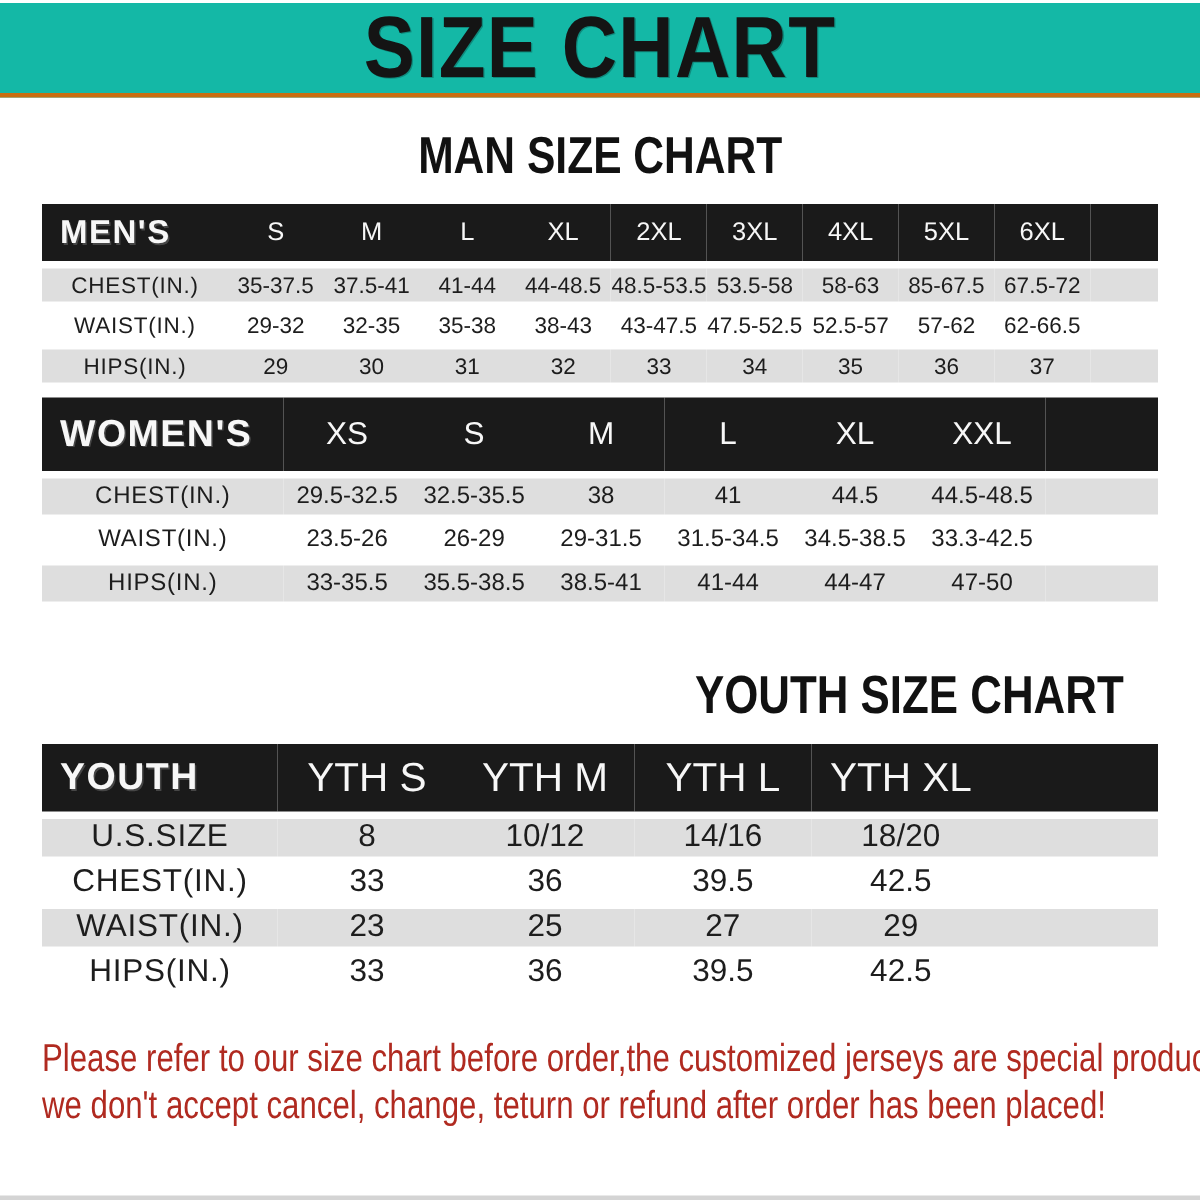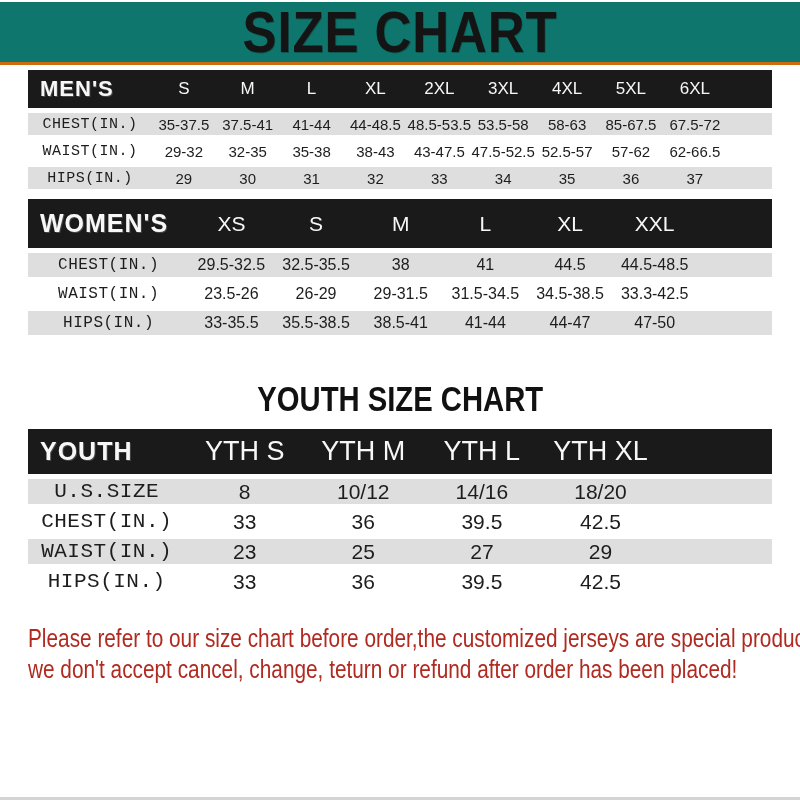--- a/index.html
+++ b/index.html
@@ -44,21 +44,21 @@
     margin:0;
     line-height:1.1;
   }
   .section-heading .hspan{
     display:inline-block;
     transform:scale(0.86,1.05);
     white-space:nowrap;
   }
   .s0 .section-heading{font-size:33px;margin-top:21px;margin-bottom:9px;}
   .s1 .section-heading{font-size:34px;margin-top:15px;margin-bottom:5px;}
-  .s2 .section-heading{font-size:34px;margin-top:40px;margin-bottom:7px;}
+  .s2 .section-heading{font-size:34px;margin-top:40px;margin-bottom:7px;text-align:right;}
   
   table.size-table{
     width:100%;
     border-collapse:separate;
     border-spacing:0 5px;
     table-layout:fixed;
   }
   table.size-table thead th{
     background:#1a1a1a;
     color:#f7f7f7;
@@ -73,21 +73,20 @@
     letter-spacing:1px;
     text-shadow:1px 1px 0 rgba(90,90,90,0.7);
   }
   table.size-table tbody td{
     text-align:center;
     color:#1d1d1d;
     padding:0;
   }
   table.size-table tbody td.rowlabel{
     letter-spacing:0.5px;
-    font-family:Liberation Mono, monospace;
   }
   table.size-table tbody tr:nth-child(odd) td{background:#dedede;}
   table.size-table tbody tr:nth-child(even) td{background:#ffffff;}
   
   .t0 thead th{height:30px;font-size:17px;}
   .t0 th.corner{font-size:22px;width:14.5%;}
   .t0 .spacer{width:5%;}
   .t0 tbody td{height:22px;font-size:15px;}
   
   .t1 thead th{height:41px;font-size:21px;}
@@ -117,25 +116,26 @@
     left:0;bottom:0;
     width:100%;height:5px;
     background:#d4d4d4;
   }
 </style>
 </head>
 <body>
 
 <div class="page">
 
-  <div class="banner" style="background: #0f766e;">
+  <div class="banner" style="background: #14b8a6;">
     <span class="banner-title" style="color: rgb(20, 20, 20);">SIZE CHART</span>
   </div>
 
   <div class="section s0">
+    <h2 class="section-heading"><span class="hspan">MAN SIZE CHART</span></h2>
     <table class="size-table t0">
         <thead>
           <tr>
             <th class="corner">MEN'S</th>
             <th>S</th>
             <th>M</th>
             <th>L</th>
             <th>XL</th>
             <th>2XL</th>
             <th>3XL</th>

